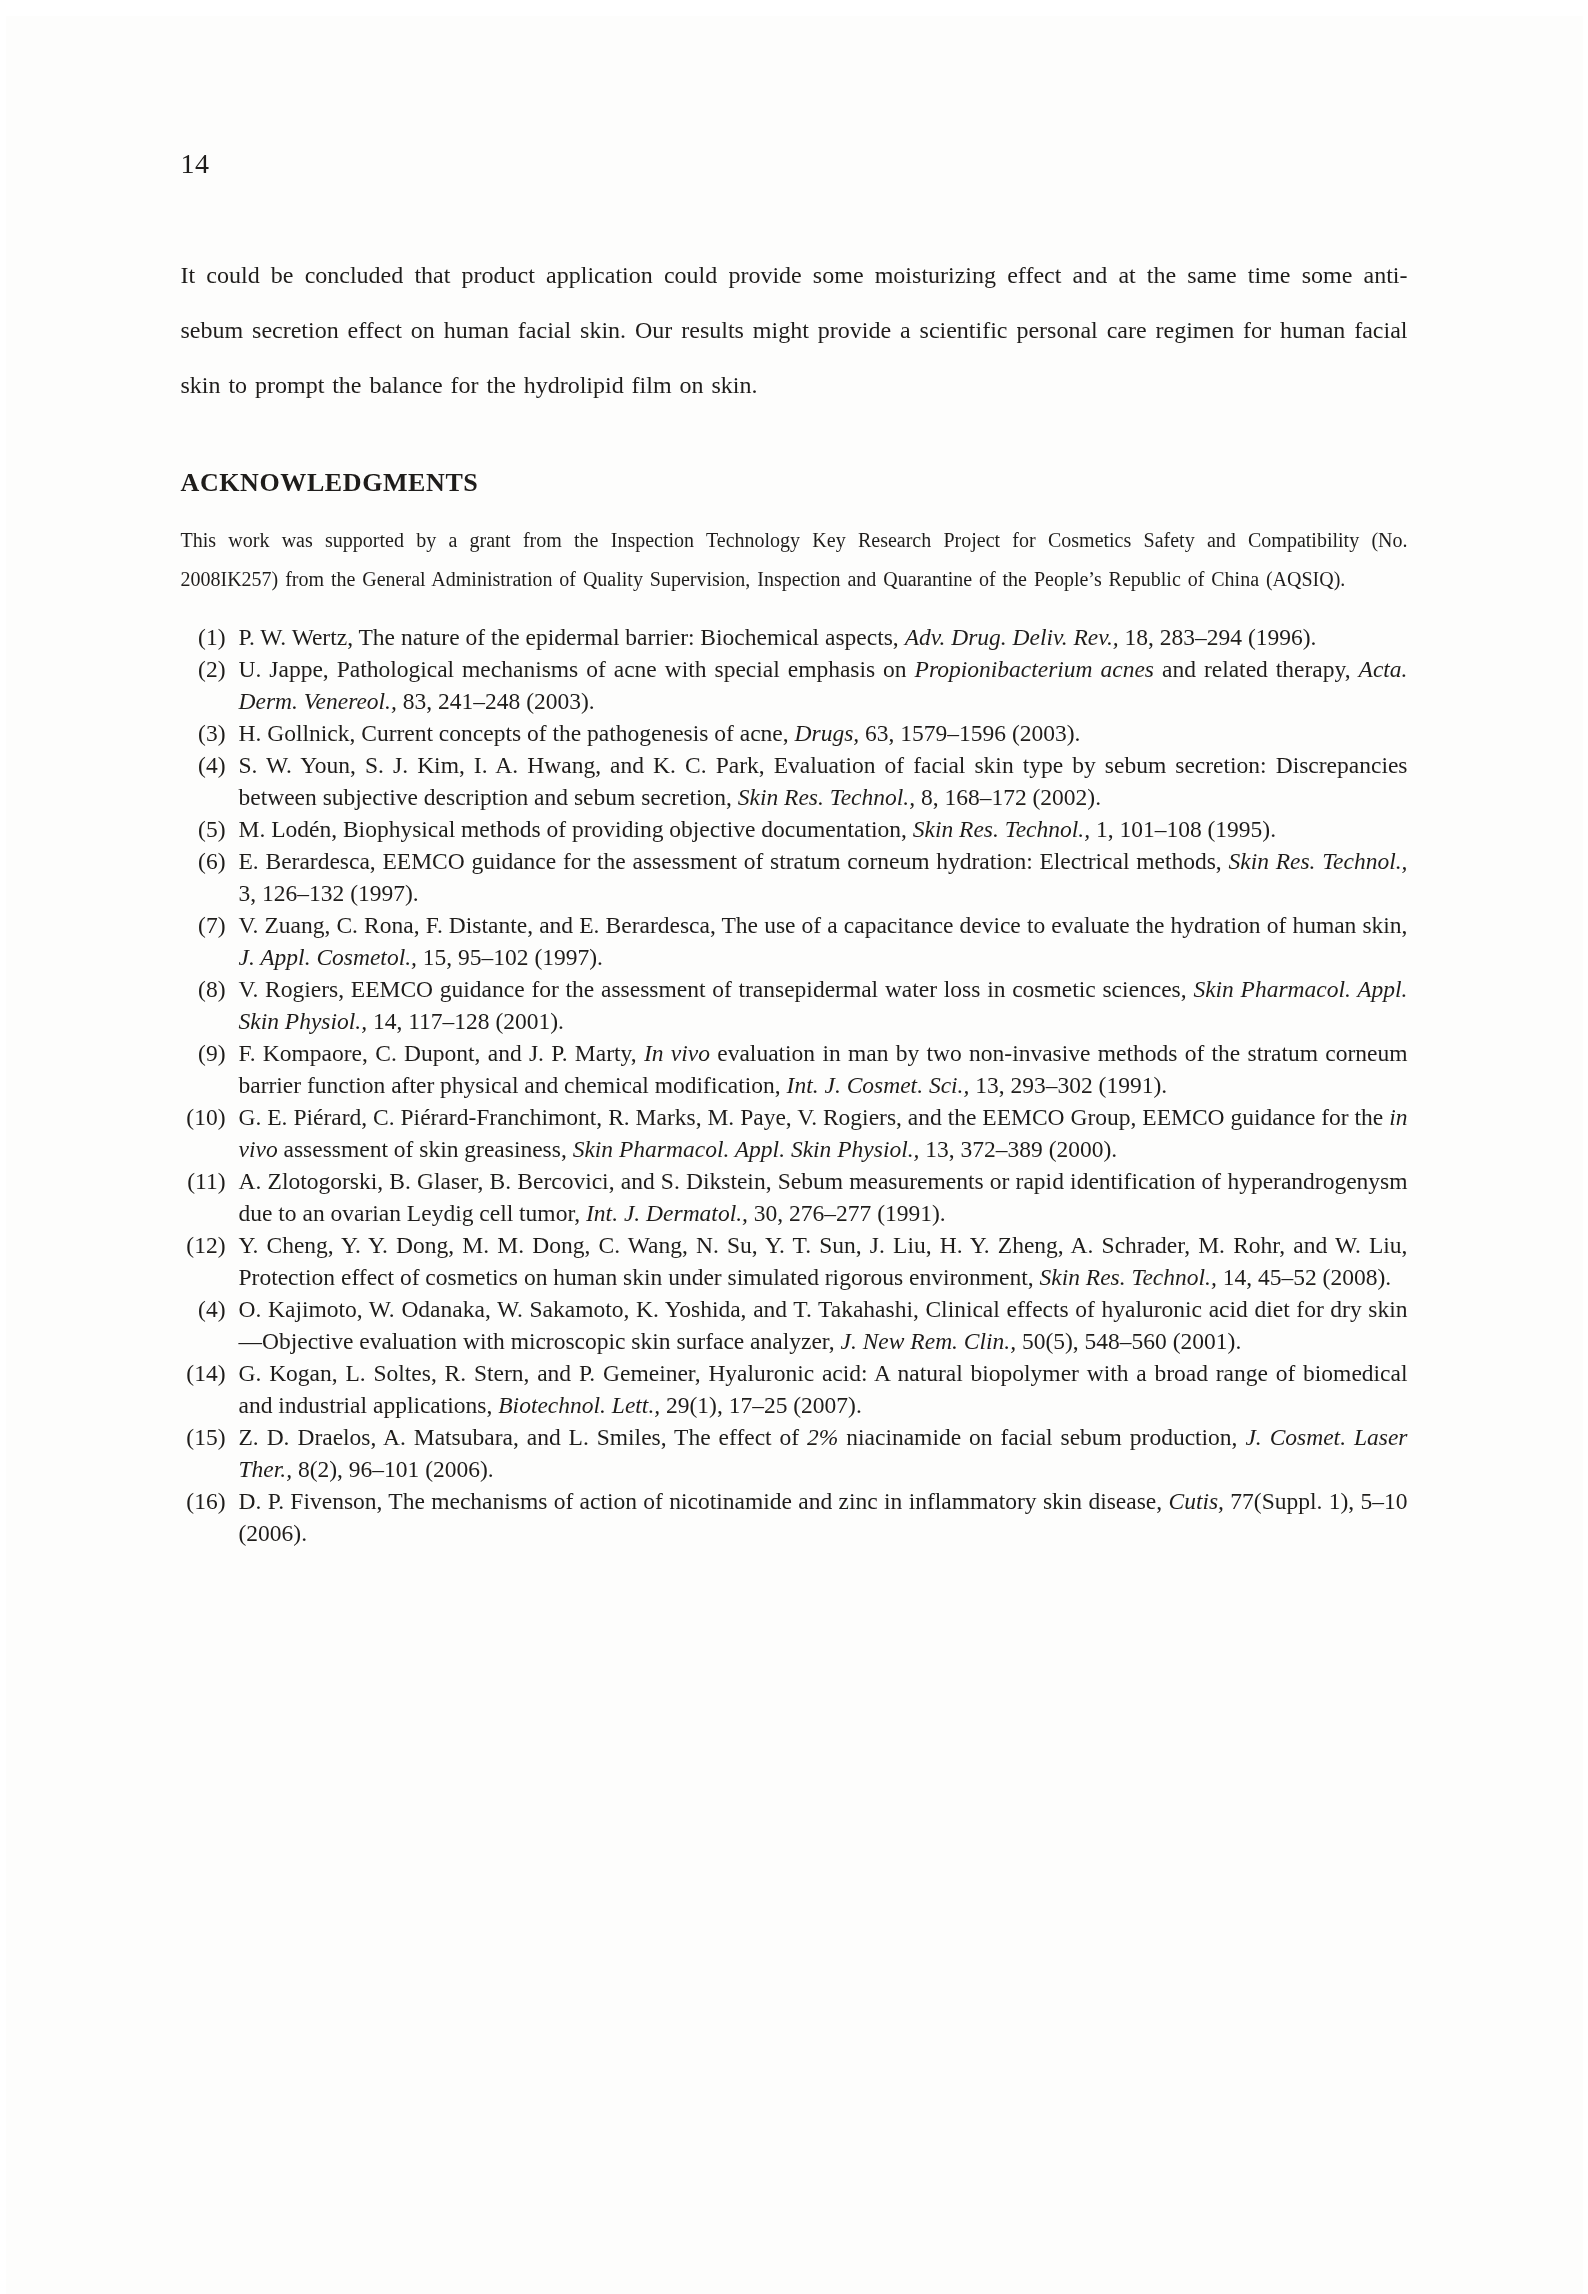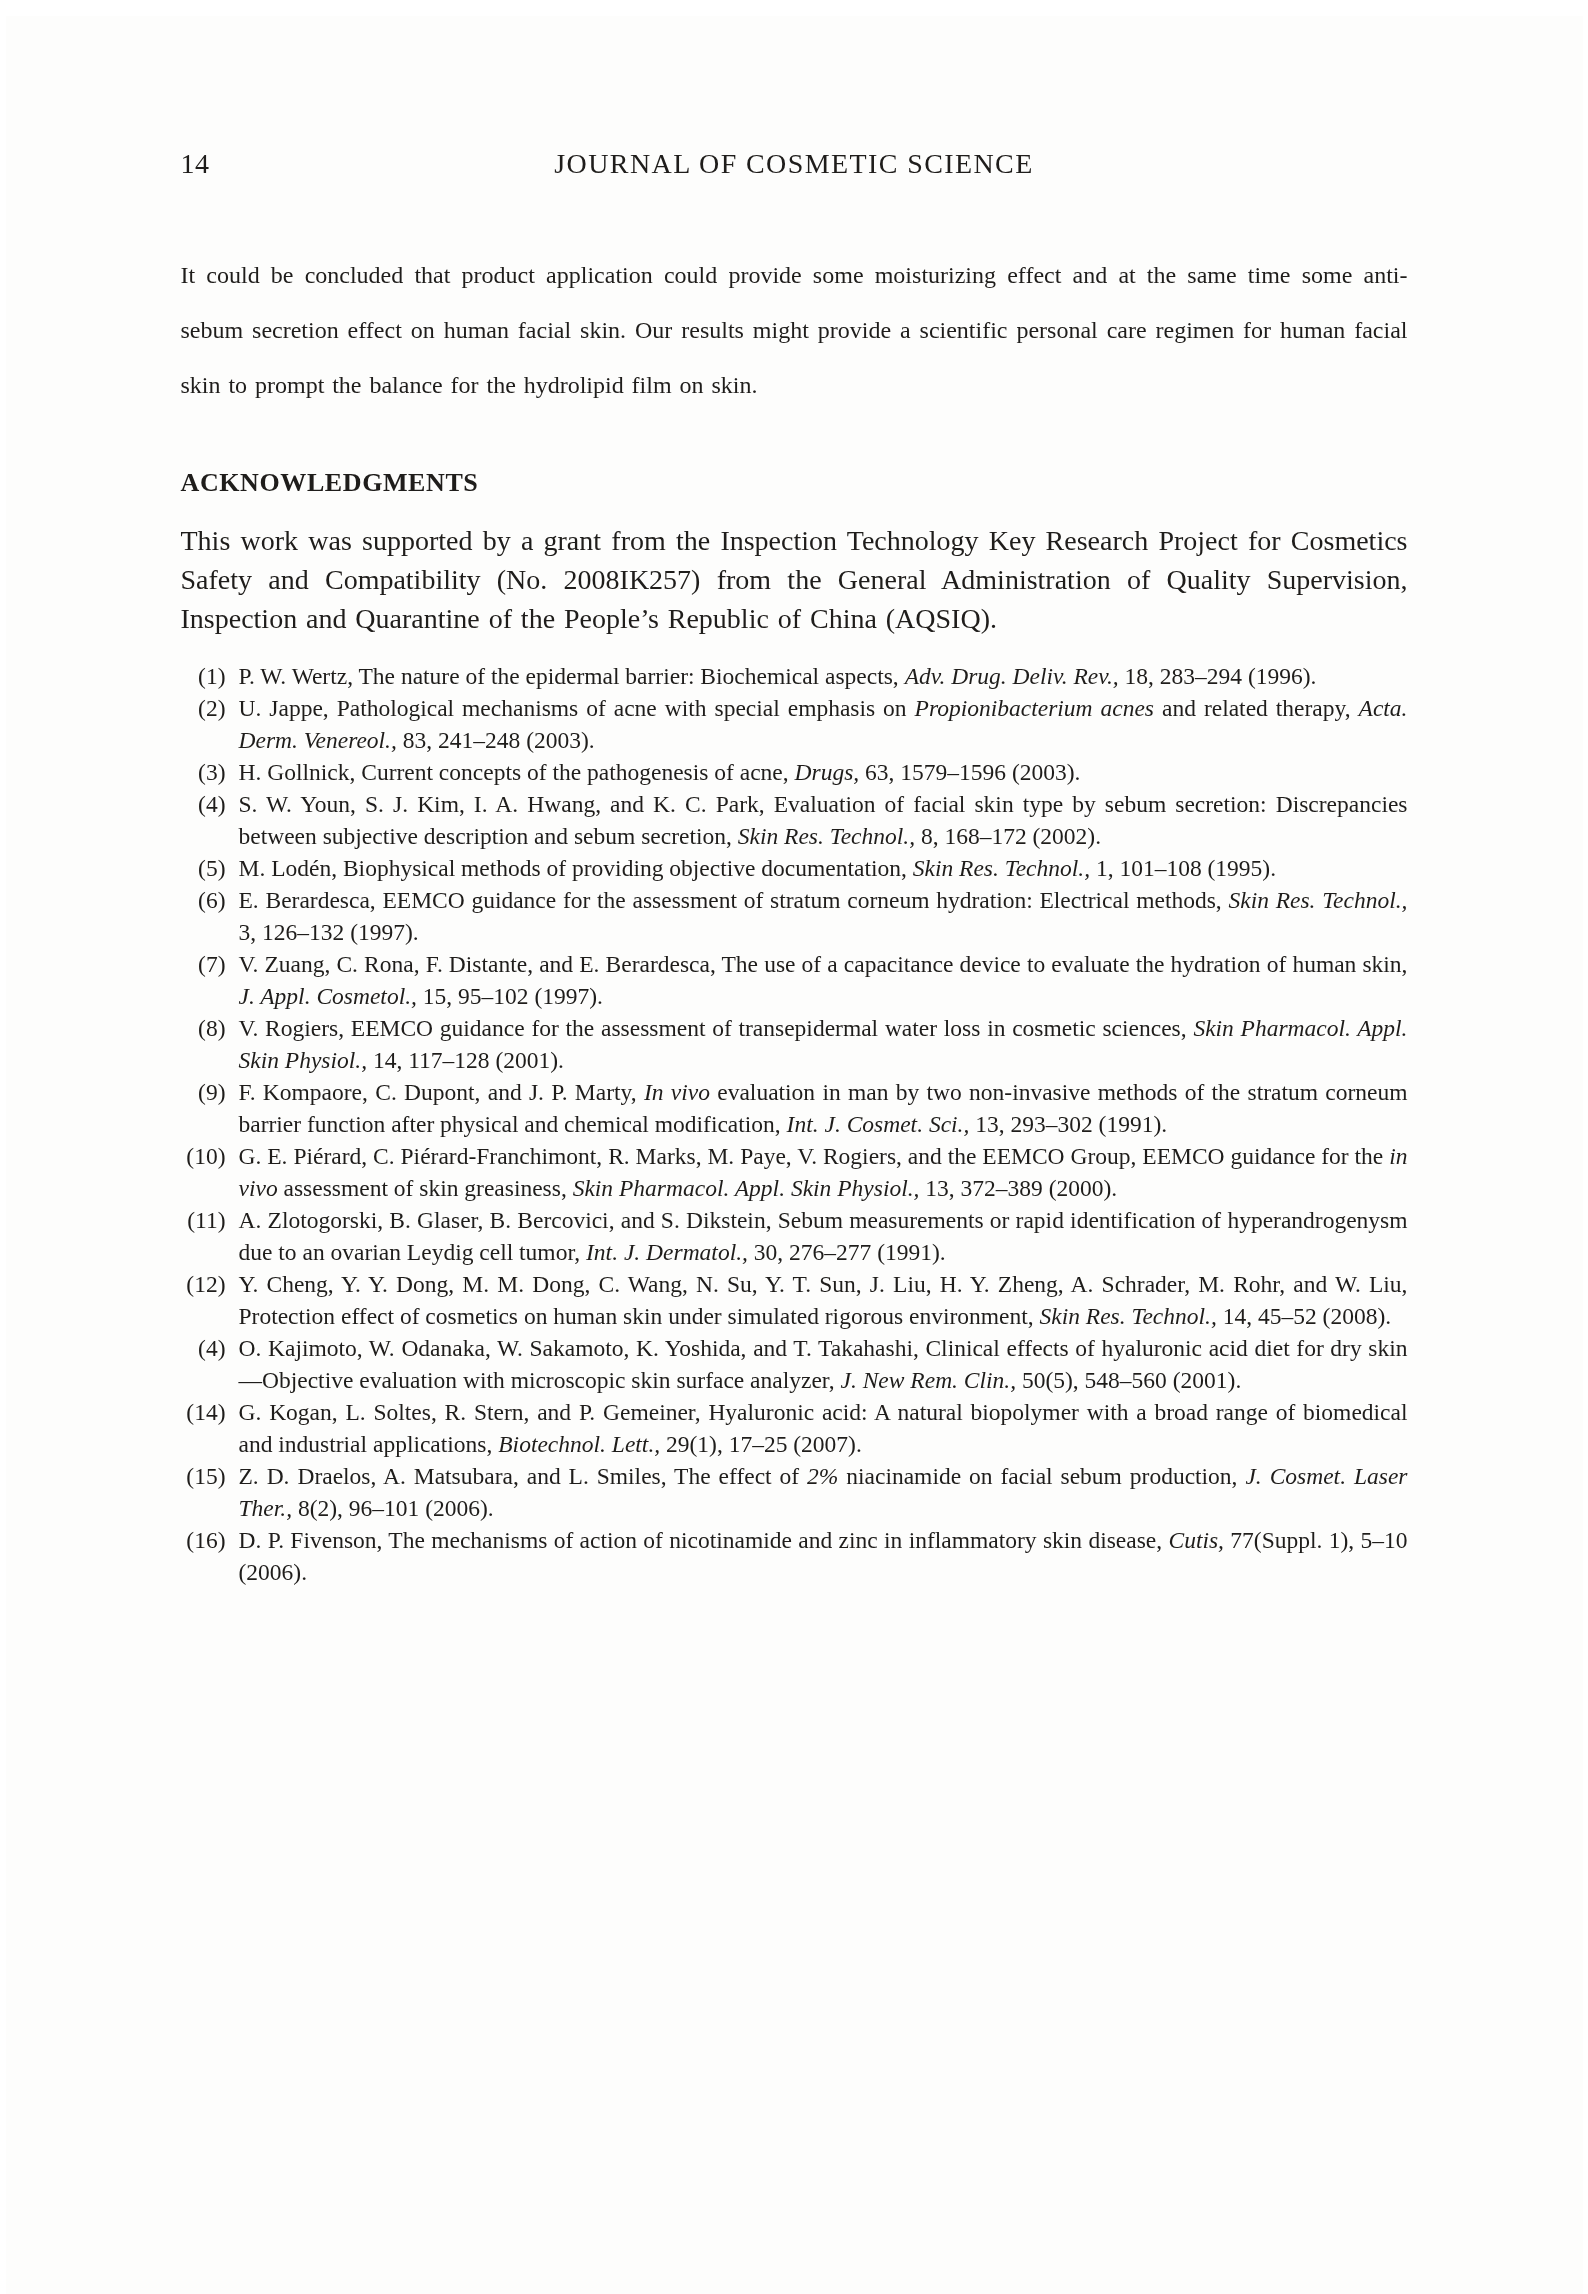--- a/index.html
+++ b/index.html
@@ -44,21 +44,21 @@
     word-spacing: 1.9px;
   }
   .section-heading {
     margin: 55px 0 0 0;
     font-size: 26px;
     font-weight: bold;
     letter-spacing: 0.6px;
   }
   .section-paragraph {
     margin: 22.6px 0 0 0;
-    font-size: 28px;
+    font-size: 20px;
     line-height: 39px;
     text-align: justify;
     word-spacing: 1.9px;
   }
   .references-list {
     margin: 22.6px 0 0 0;
     font-size: 23.5px;
     line-height: 32px;
   }
   .ref {
@@ -82,21 +82,20 @@
     font-weight: normal;
   }
 </style>
 </head>
 <body>
 
 <div class="page">
 
   <div class="page-header">
     <span class="page-number">14</span>
-    <div class="journal-title">JOURNAL OF COSMETIC SCIENCE</div>
   </div>
 
   <p class="body-paragraph">It could be concluded that product application could provide some moisturizing effect and at the same time some anti-sebum secretion effect on human facial skin. Our results might provide a scientific personal care regimen for human facial skin to prompt the balance for the hydrolipid film on skin.</p>
 
   <h2 class="section-heading">ACKNOWLEDGMENTS</h2>
 
   <p class="section-paragraph">This work was supported by a grant from the Inspection Technology Key Research Project for Cosmetics Safety and Compatibility (No. 2008IK257) from the General Administration of Quality Supervision, Inspection and Quarantine of the People’s Republic of China (AQSIQ).</p>
 
 
   <div class="references-list">

